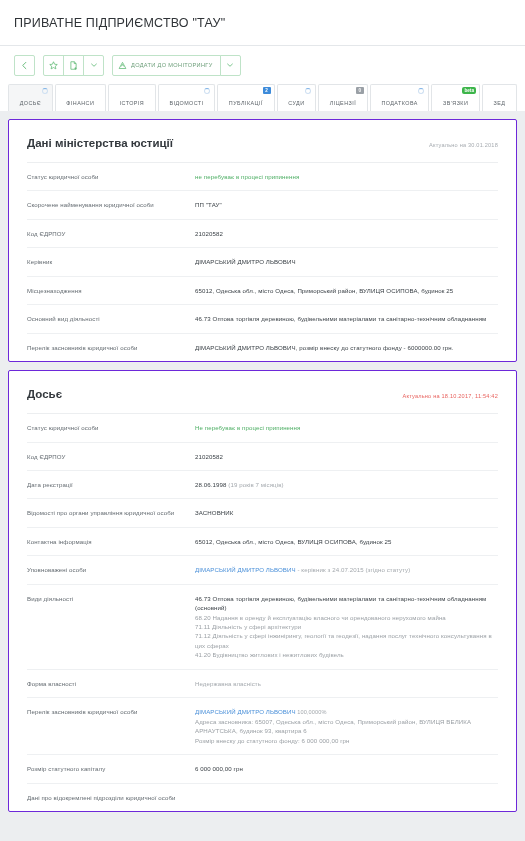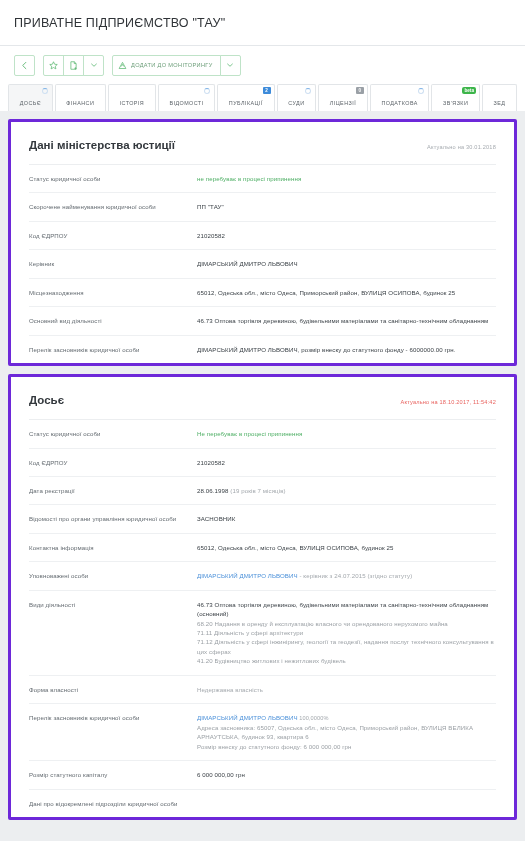--- a/index.html
+++ b/index.html
@@ -132,21 +132,21 @@
   
   .content {
     background: #eceef0;
     padding: 8px 8px 0 8px;
     height: 738px;
     overflow: hidden;
     position: relative;
   }
   .card {
     background: #ffffff;
-    border: 3px solid #6d28d9;
+    border: 1px solid #6d28d9;
     border-radius: 2px;
     margin-bottom: 8px;
     padding: 0 18px;
   }
   .card-head {
     display: flex;
     align-items: baseline;
     justify-content: space-between;
     padding: 17px 0 13px 0;
     border-bottom: 1px solid #eceef0;

